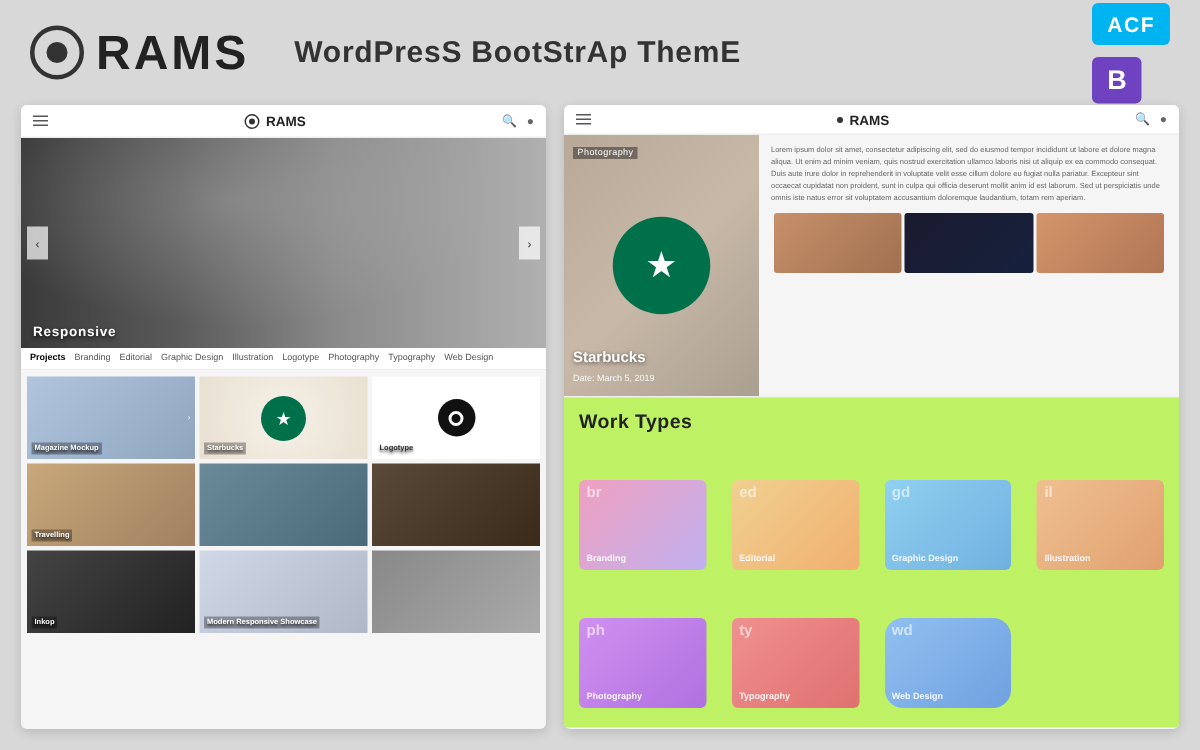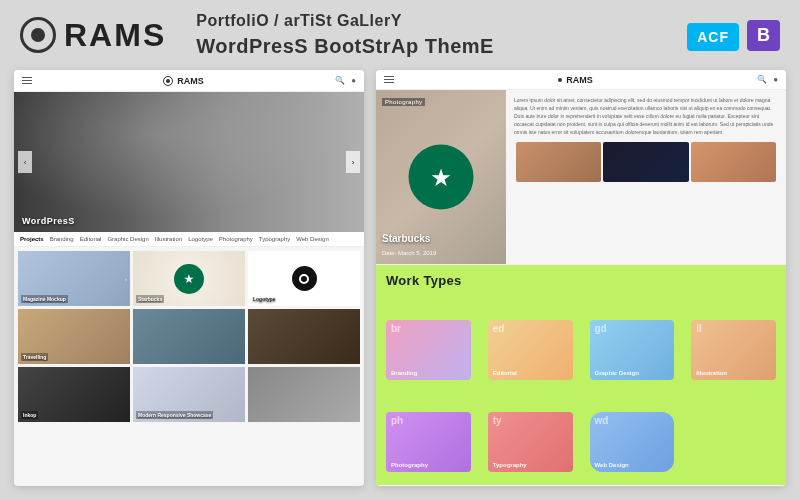--- a/index.html
+++ b/index.html
@@ -59,21 +59,22 @@
     }
     .header-subtitle .line2 {
       font-size: 20px;
       font-weight: 700;
       color: #333;
       letter-spacing: 0.5px;
     }
     .badges {
       display: flex;
       gap: 8px;
-      align-items: flex-end;
+      align-items: flex-start;
+      flex-direction: column;
     }
     .badge-acf {
       background: #00b4f1;
       color: white;
       font-weight: 900;
       font-size: 14px;
       padding: 6px 10px;
       border-radius: 4px;
       letter-spacing: 1px;
     }
@@ -472,21 +473,20 @@
 <body>
 
 <div class="header">
   <div class="logo-area">
     <div class="logo-circle">
       <div class="logo-inner"></div>
     </div>
     <span class="logo-text">RAMS</span>
   </div>
   <div class="header-subtitle">
-    <div class="line1">PortfoliO / arTiSt GaLlerY</div>
     <div class="line2">WordPresS BootStrAp ThemE</div>
   </div>
   <div class="badges">
     <div class="badge-acf">ACF</div>
     <div class="badge-b">B</div>
   </div>
 </div>
 
 <div class="main-content">
 
@@ -506,21 +506,21 @@
       </div>
       <div class="preview-header-icons">
         <span>🔍</span>
         <span>●</span>
       </div>
     </div>
 
     <div class="hero-area">
       <div class="portrait-bg"></div>
       <div class="portrait-overlay"></div>
-      <div class="hero-label">WordPresS</div>
+      <div class="hero-label">Responsive</div>
       <button class="hero-arrow-left">‹</button>
       <button class="hero-arrow-right">›</button>
     </div>
 
     <div class="filter-tabs">
       <span class="filter-tab active">Projects</span>
       <span class="filter-tab">Branding</span>
       <span class="filter-tab">Editorial</span>
       <span class="filter-tab">Graphic Design</span>
       <span class="filter-tab">Illustration</span>

